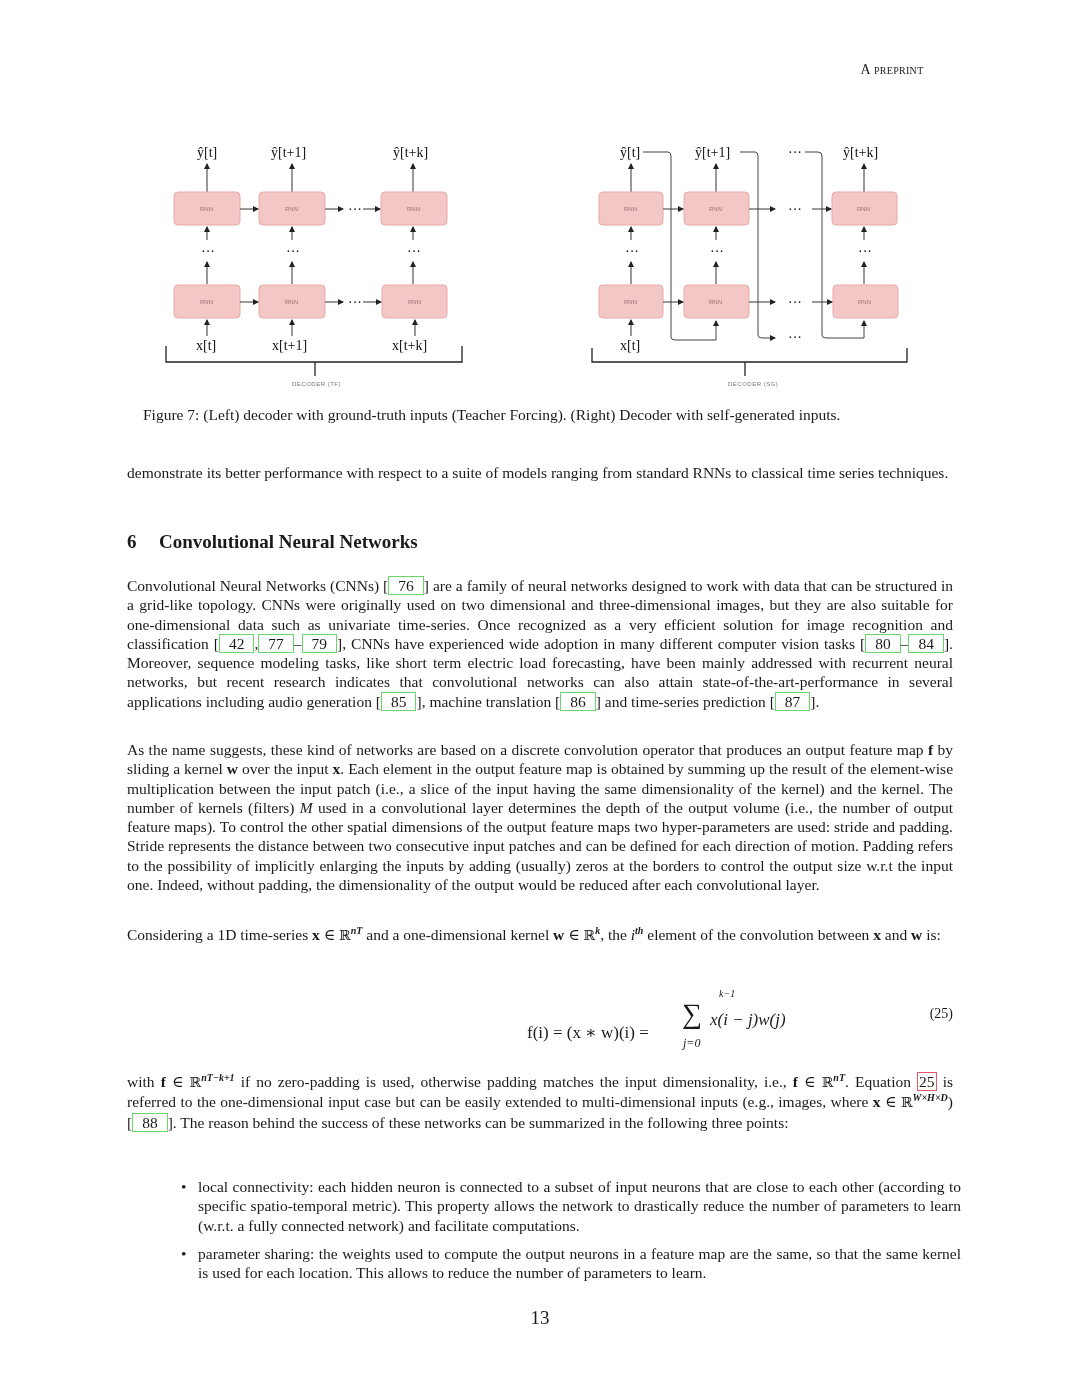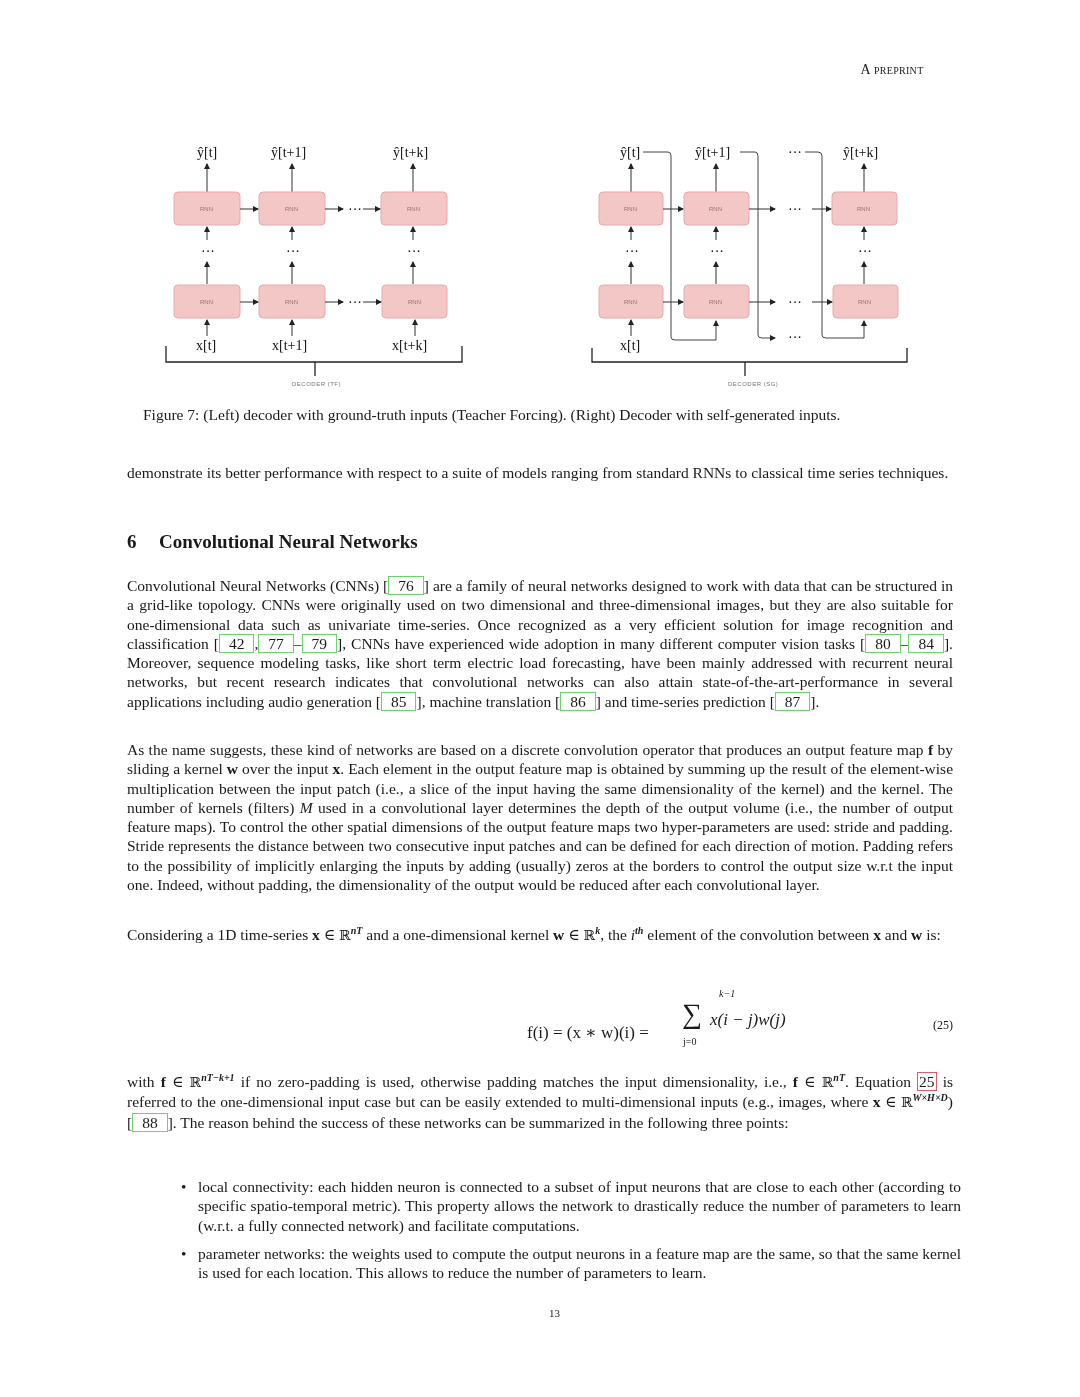--- a/index.html
+++ b/index.html
@@ -19,27 +19,27 @@
   .cite { border:1.3px solid #6bd46b; padding:0 9px; }
   .eqref { border:1.3px solid #e05a6a; padding:0 1px; }
   .m { font-style:italic; }
   .b { font-weight:bold; }
   .bb { font-family:"DejaVu Serif",serif; font-size:14px; }
   sup { font-size:10px; line-height:0;font-weight:bold; }
   .equation { left:127px; top:990px; width:826px; height:60px; }
   .eq-body { position:absolute; left:400px; top:32px; font-size:17px; white-space:nowrap; }
   .eq-sum { position:absolute; left:555px; top:8px; font-size:28px; }
   .eq-sup { position:absolute; left:556px; top:-2px; font-size:10px; font-style:italic;margin-left:36px; }
-  .eq-sub { position:absolute; left:556px; top:46px; font-size:10px; }
+  .eq-sub { position:absolute; left:556px; top:46px; font-size:12px; font-style:italic; }
   .eq-rest { position:absolute; left:583px; top:20px; font-size:17px; font-style:italic; }
-  .eq-num { position:absolute; right:0; top:28px; font-size:12px; }
+  .eq-num { position:absolute; right:0; top:16px; font-size:14px; }
   ul.bullets { position:absolute; left:173px; top:1169px; width:780px; margin:8px; padding:0; list-style:none; font-size:15.5px; line-height:19.3px; }
   ul.bullets li { position:relative; padding-left:17px; text-align:justify; margin-bottom:9px; }
   ul.bullets li::before { content:"\2022"; position:absolute; left:0; top:0; }
-  .pagenum { left:520px; top:1307px; width:40px; text-align:right; font-size:11px; }
+  .pagenum { left:520px; top:1307px; width:40px; text-align:center; font-size:19px; }
 </style>
 </head>
 <body>
 
 <div class="abs header">
   <span>A</span>
   <span class="sc">preprint</span>
 </div>
 
 <svg class="fig" width="1080" height="400">
@@ -188,16 +188,16 @@
   <span class="eq-rest">x(i − j)w(j)</span>
   <span class="eq-num">(25)</span>
 </div>
 
 <div class="abs para" style="top:1072px;">
   <span>with </span><span class="b">f</span> ∈ <span class="bb">ℝ</span><sup class="m">nT−k+1</sup><span> if no zero-padding is used, otherwise padding matches the input dimensionality, i.e., </span><span class="b">f</span> ∈ <span class="bb">ℝ</span><sup class="m">nT</sup><span>. Equation </span><span class="eqref">25</span><span> is referred to the one-dimensional input case but can be easily extended to multi-dimensional inputs (e.g., images, where </span><span class="b">x</span> ∈ <span class="bb">ℝ</span><sup class="m">W×H×D</sup><span>) </span>[<span class="cite">88</span>]<span>. The reason behind the success of these networks can be summarized in the following three points:</span>
 </div>
 
 <ul class="bullets">
   <li>local connectivity: each hidden neuron is connected to a subset of input neurons that are close to each other (according to specific spatio-temporal metric). This property allows the network to drastically reduce the number of parameters to learn (w.r.t. a fully connected network) and facilitate computations.</li>
-  <li>parameter networks: the weights used to compute the output neurons in a feature map are the same, so that the same kernel is used for each location. This allows to reduce the number of parameters to learn.</li>
+  <li>parameter sharing: the weights used to compute the output neurons in a feature map are the same, so that the same kernel is used for each location. This allows to reduce the number of parameters to learn.</li>
 </ul>
 
 <div class="abs pagenum">13</div>
 
 </body></html>

